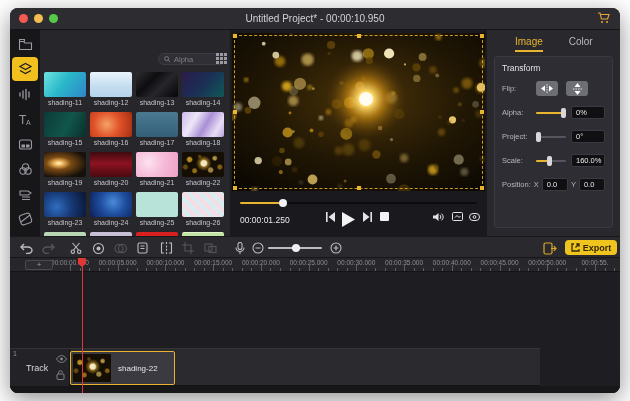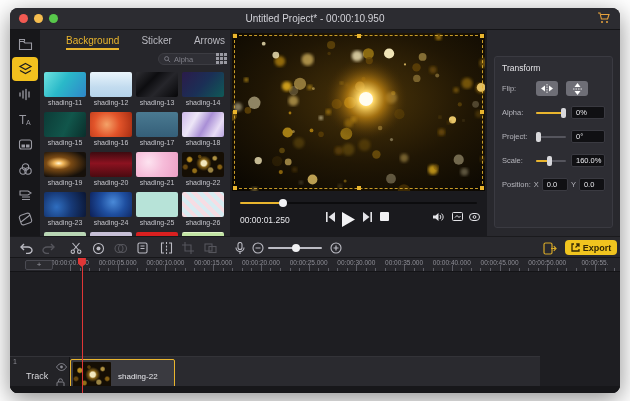--- a/index.html
+++ b/index.html
@@ -83,21 +83,21 @@
   #zoom-slider { position:absolute; left:258px; top:10px; width:54px; height:2px; background:#bcbcc4; border-radius:1px; }
   #zoom-dot { position:absolute; top:-3px; width:8px; height:8px; background:#f0f0f2; border-radius:50%; }
   #export-btn { position:absolute; left:555px; top:3px; width:52px; height:15px; background:#f0c41f; border-radius:4px; display:flex; align-items:center; justify-content:center; gap:3px; color:#332805; font-size:9px; font-weight:bold; }
 
   
   #timeline { position:absolute; left:0; top:250px; width:610px; height:135px; background:#1e1e22; }
   #ruler { position:absolute; left:0; top:0; width:610px; height:14px; background:#26262b; border-bottom:1px solid #141417; }
   .rlabel { position:absolute; top:1px; font-size:6.5px; color:#8e8e96; transform:translateX(-50%); white-space:nowrap; }
   .rtick { position:absolute; bottom:0; width:1px; background:#5c5c64; }
   #add-track { position:absolute; left:15px; top:2px; width:28px; height:10px; border:1px solid #4a4a52; border-radius:2px; color:#9a9aa2; font-size:8px; line-height:8px; text-align:center; background:#2c2c31; }
-  #track-row { position:absolute; left:0; top:98px; width:530px; height:38px; background:#2a2a2f; border-top:1px solid #333338; border-bottom:1px solid #141417; }
+  #track-row { position:absolute; left:0; top:90px; width:530px; height:38px; background:#2a2a2f; border-top:1px solid #333338; border-bottom:1px solid #141417; }
   #track-head { position:absolute; left:0; top:0; width:60px; height:38px; background:#232327; border-right:1px solid #141417; }
   #track-num { position:absolute; left:3px; top:1px; font-size:7px; color:#8a8a92; }
   #track-label { position:absolute; left:16px; top:14px; font-size:9px; color:#d8d8dc; }
   #eye-ic { position:absolute; left:46px; top:6px; color:#8a8a92; }
   #lock-ic { position:absolute; left:46px; top:21px; color:#8a8a92; }
   #clip { position:absolute; left:60px; top:2px; width:105px; height:34px; background:#3a3a40; border:1px solid #e9b52e; border-radius:2px; display:flex; align-items:center; }
   #clip .img { width:38px; height:28px; margin-left:2px; border-radius:1px; }
   #clip .cap { font-size:8px; color:#e4e4e8; margin-left:7px; }
   #below-track { position:absolute; left:0; top:128px; width:610px; height:7px; background:#17171a; }
   #playhead-line { position:absolute; top:0; width:1px; height:135px; background:#e03636; }
@@ -182,25 +182,20 @@
       </div>
       <div class="side-item">
         <svg width="15" height="14" viewBox="0 0 15 14">
             <rect x="2" y="2" width="11" height="10" rx="2.5" fill="none" stroke="currentColor" stroke-width="1.1" transform="rotate(-18 7.5 7)"></rect>
             <line x1="3" y1="10" x2="12" y2="3" stroke="currentColor" stroke-width="1.1"></line>
           </svg>
       </div>
     </div>
 
     <div id="media">
-      <div id="media-tabs">
-        <div class="mtab active">Background</div>
-        <div class="mtab">Sticker</div>
-        <div class="mtab">Arrows</div>
-      </div>
       <div id="search-row">
         <div id="search-box">
           <svg width="7" height="7" viewBox="0 0 8 8">
               <circle cx="3" cy="3" r="2.3" fill="none" stroke="#808089" stroke-width="1"></circle>
               <line x1="4.8" y1="4.8" x2="7" y2="7" stroke="#808089" stroke-width="1"></line>
             </svg>
           <span>Alpha</span>
         </div>
         <div id="grid-icon2">
           <svg width="11" height="11" viewBox="0 0 11 11">
@@ -470,20 +465,24 @@
         <div class="tbtn" style="left:239px">
           <svg width="11" height="9" viewBox="0 0 11 9">
               <rect x="0.5" y="1.5" width="10" height="7" rx="3.5" fill="none" stroke="currentColor" stroke-width="1"></rect>
               <circle cx="5.5" cy="5" r="1.4" fill="none" stroke="currentColor" stroke-width="1"></circle>
             </svg>
         </div>
       </div>
     </div>
 
     <div id="props">
+      <div id="props-tabs">
+        <div class="mtab active">Image</div>
+        <div class="mtab">Color</div>
+      </div>
       <div id="transform-box">
         <div id="transform-title">Transform</div>
         <div class="prow">
           <div class="plabel">Flip:</div>
           <div class="flipbtn">
             <svg width="12" height="9" viewBox="0 0 12 9">
                 <path d="M0 4.5 4 1.5v6z" fill="#fff"></path>
                 <path d="M12 4.5 8 1.5v6z" fill="#fff"></path>
                 <line x1="6" y1="0" x2="6" y2="9" stroke="#fff" stroke-width="0.8" stroke-dasharray="1.5 1"></line>
               </svg>

